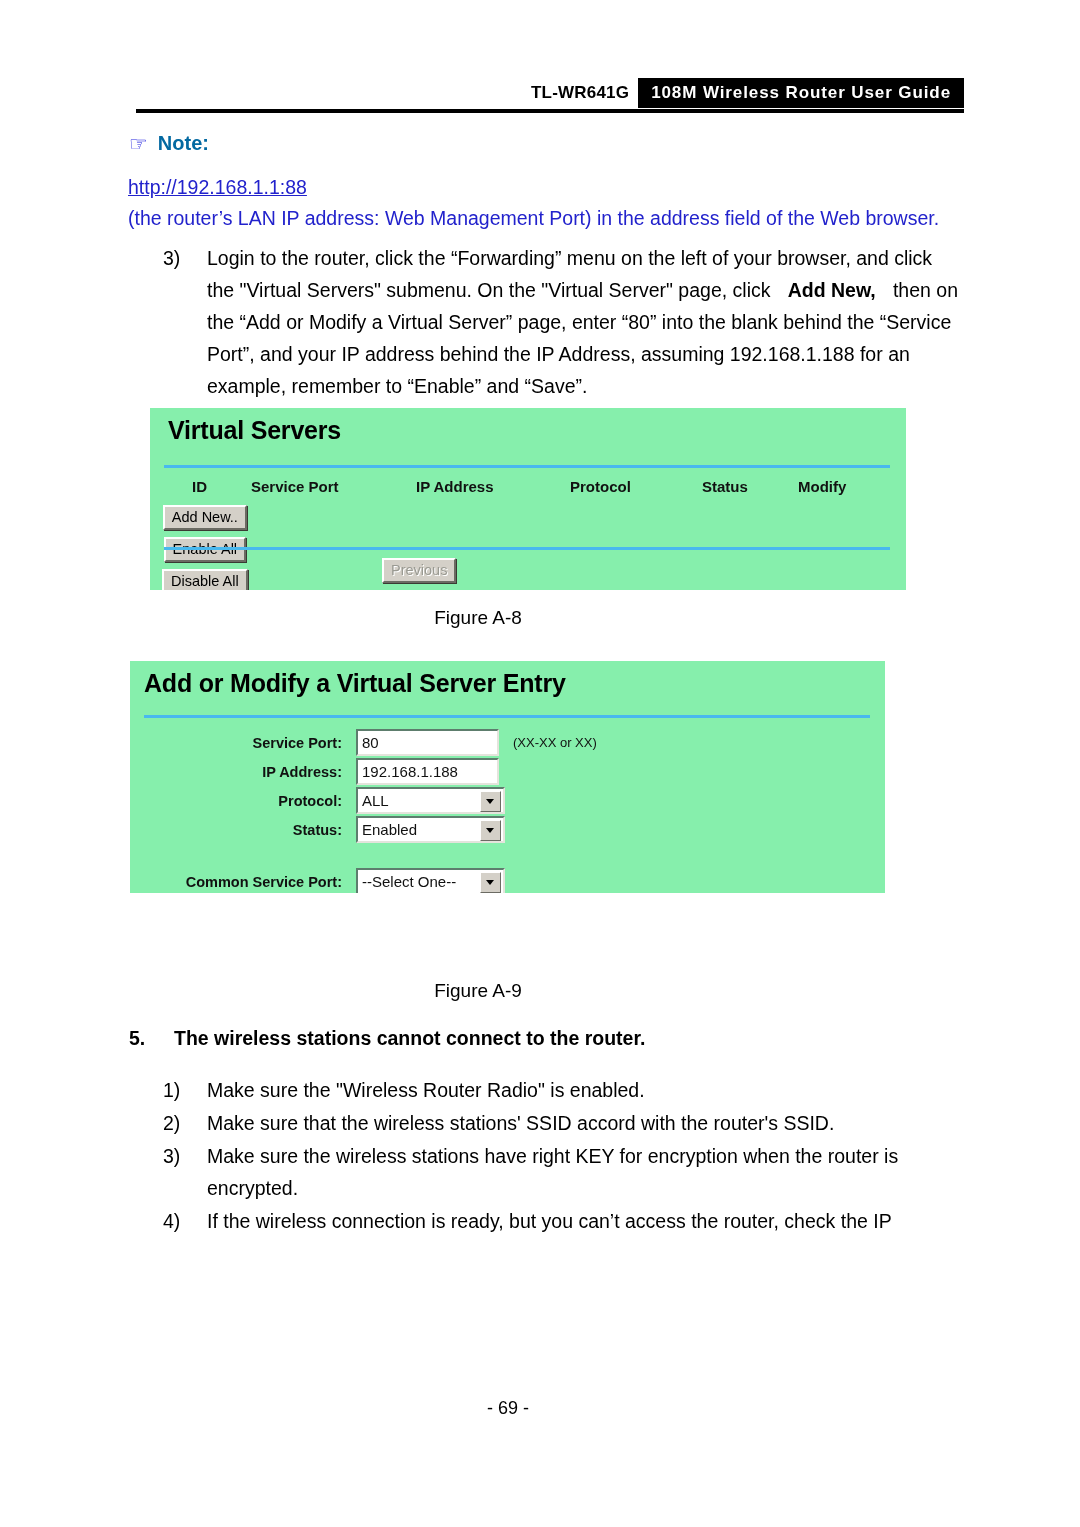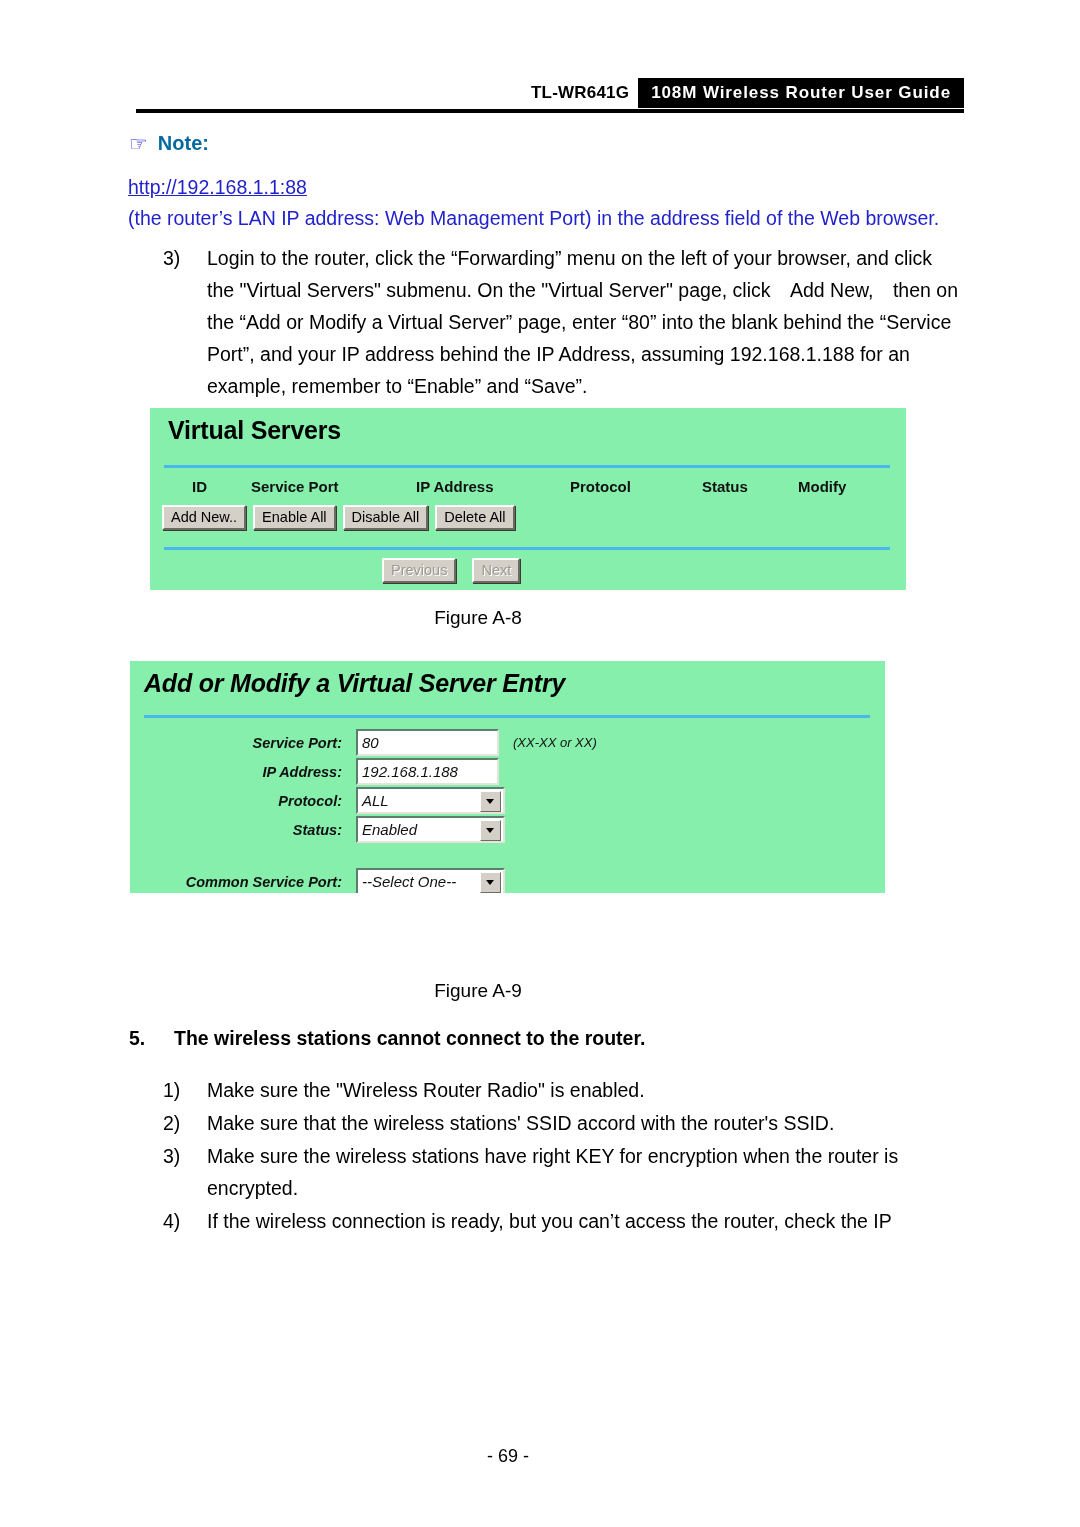--- a/index.html
+++ b/index.html
@@ -129,21 +129,21 @@
   }
   .step .body .ln.last {
     display: block;
   }
   .step3 {
     left: 163px;
     top: 242px;
     width: 795px;
   }
 
-  b.inline-b { font-weight: normal; }
+  b.inline-b { font-weight: bold; }
 
   
   .caption {
     position: absolute;
     width: 1080px;
     text-align: center;
     font-size: 19px;
     color: #000;
   }
   .cap-a8 { top: 607px; left: -62px; }
@@ -161,21 +161,20 @@
     left: 150px;
     top: 408px;
     width: 756px;
     height: 182px;
   }
   .shot-a9 {
     left: 130px;
     top: 661px;
     width: 755px;
     height: 232px;
-    font-style: italic;
   }
   .shot-title {
     font-size: 25px;
     font-weight: bold;
     color: #000;
     letter-spacing: -0.2px;
   }
   .shot-a8 .shot-title { position: absolute; left: 18px; top: 8px; }
   .shot-a9 .shot-title { position: absolute; left: 14px; top: 8px; }
 
@@ -215,21 +214,22 @@
     white-space: nowrap;
     font-family: "Liberation Sans", sans-serif;
   }
   .btn.disabled { color: #9a9a92; text-shadow: 1px 1px 0 #ffffff; }
   .btn.big { font-size: 17px; padding: 3px 20px 4px 20px; }
 
   .btnrow {
     position: absolute;
     display: flex;
     gap: 7px;
-    align-items: flex-start;
+    align-items: center;
+    flex-direction: column;
   }
   .row-actions { left: 12px; top: 97px; }
   .row-pager   { left: 232px; top: 150px; gap: 16px; }
 
   
   .frow {
     position: absolute;
     display: flex;
     align-items: center;
   }
@@ -330,21 +330,20 @@
 
   
   .footer {
     position: absolute;
     top: 1398px;
     left: 0;
     width: 1016px;
     text-align: center;
     font-size: 18px;
     color: #000;
-    margin-top: 48px;
   }
 </style>
 </head>
 <body>
 
 <div class="page">
 
   <div class="header">
     <div class="header-inner">
       <div class="header-model">TL-WR641G</div>

